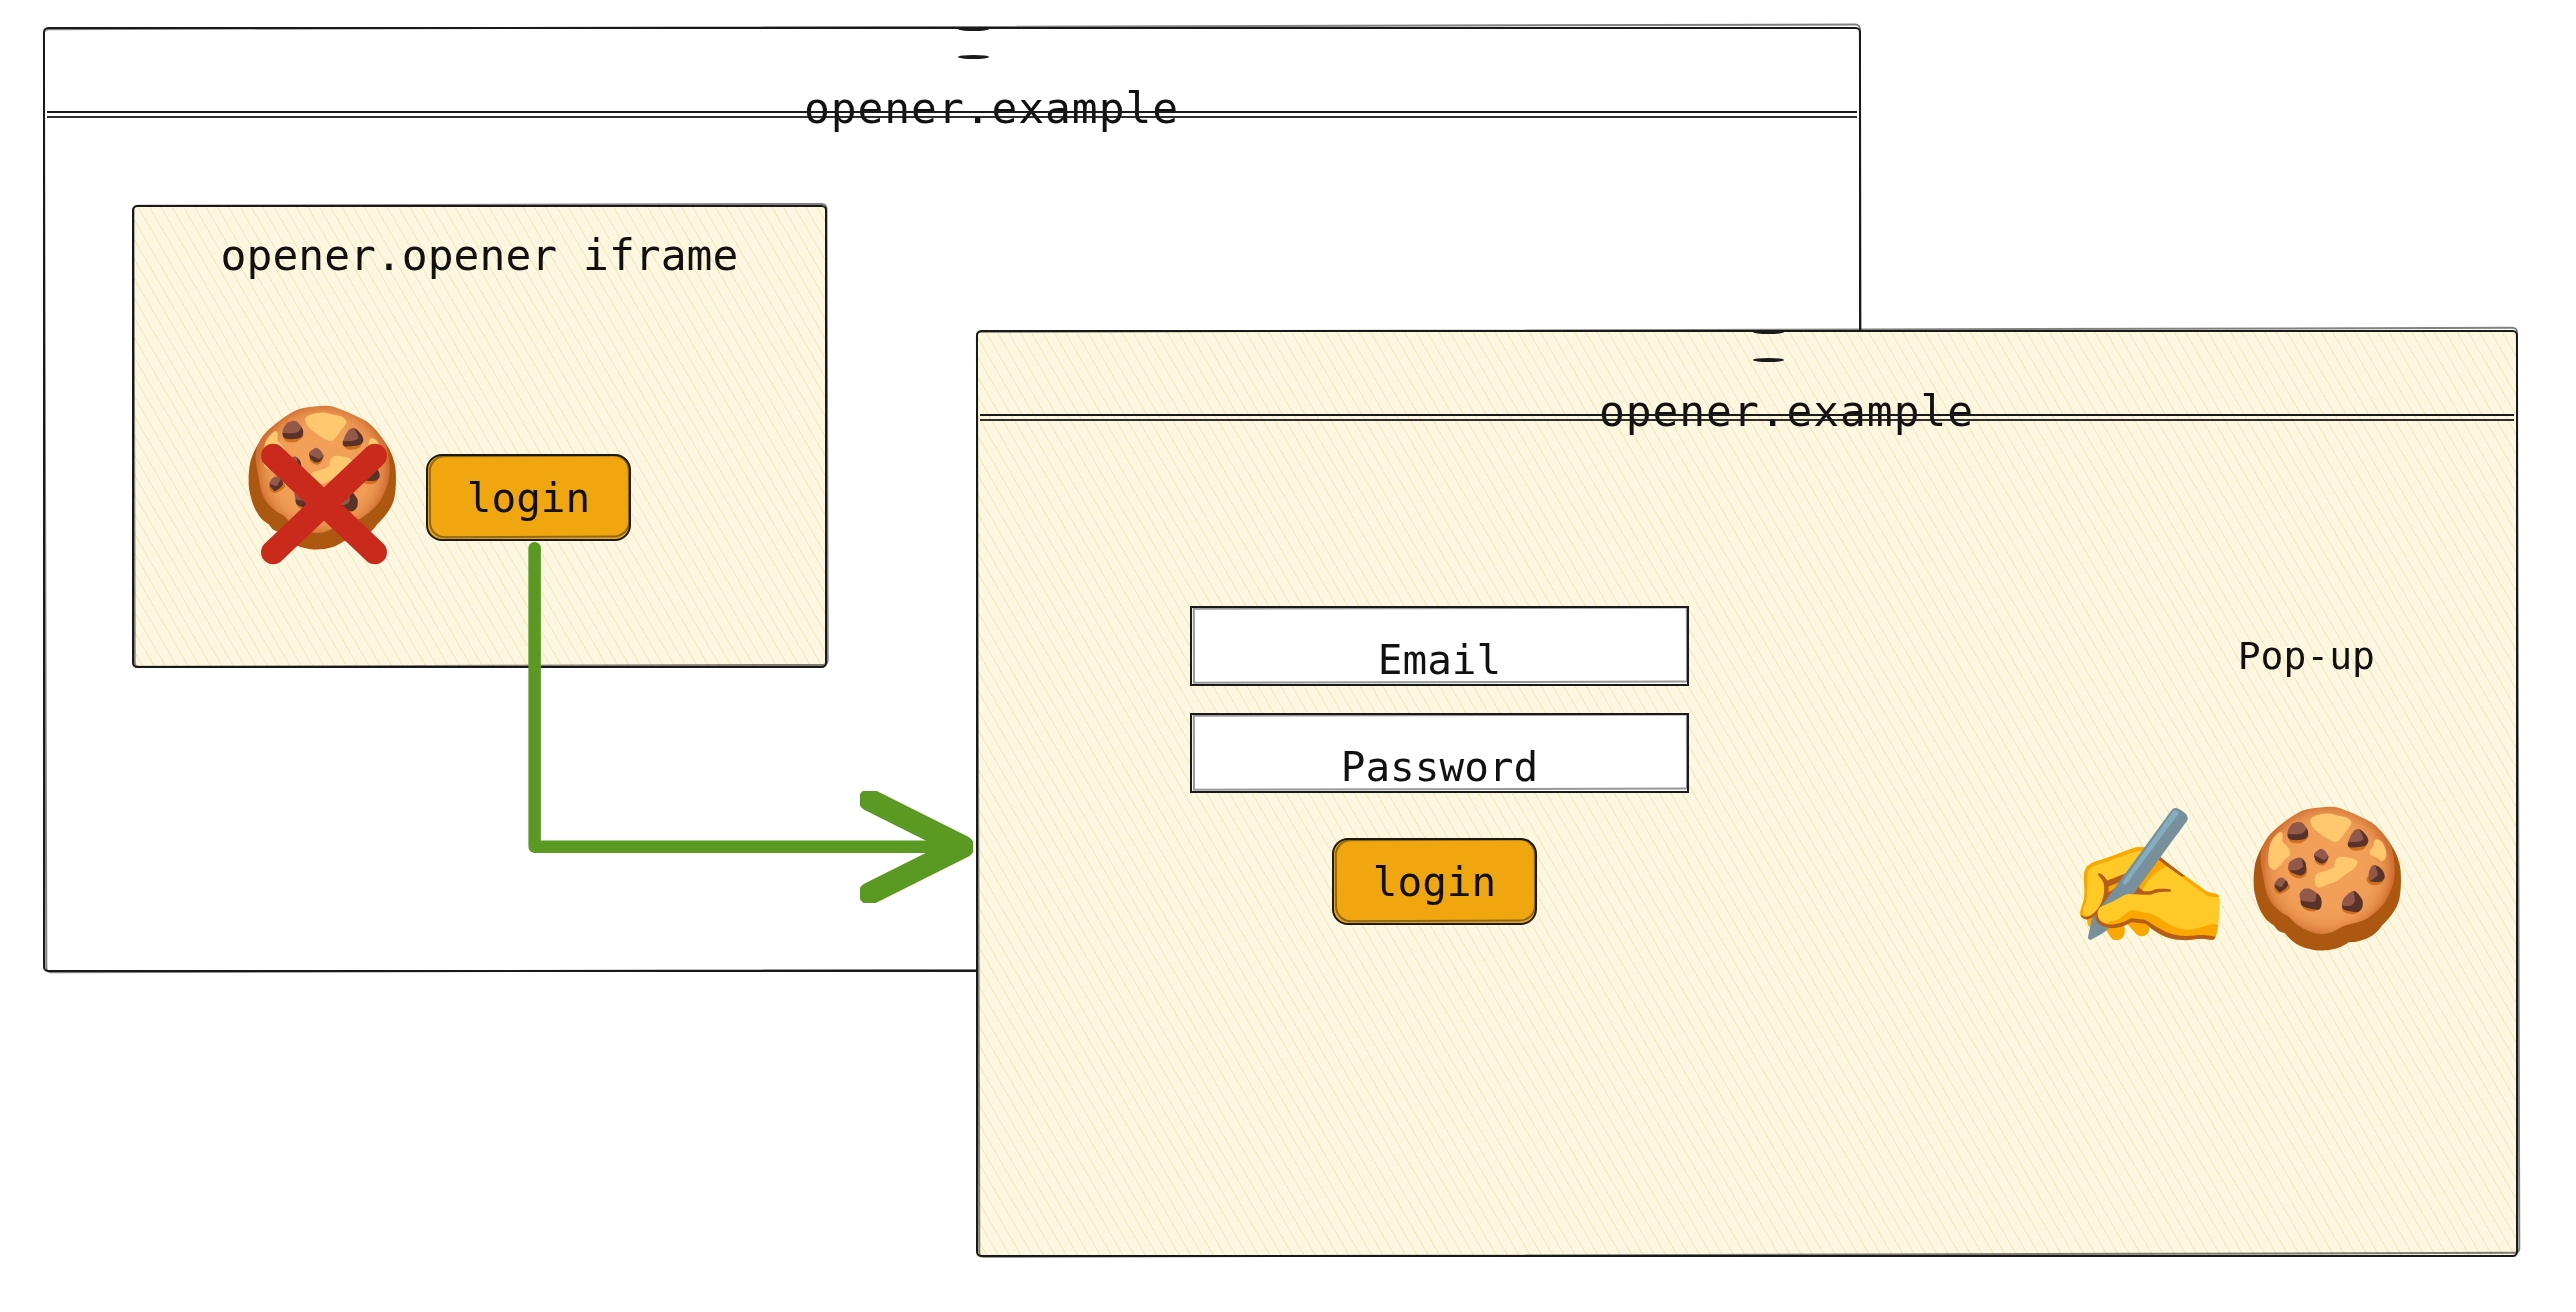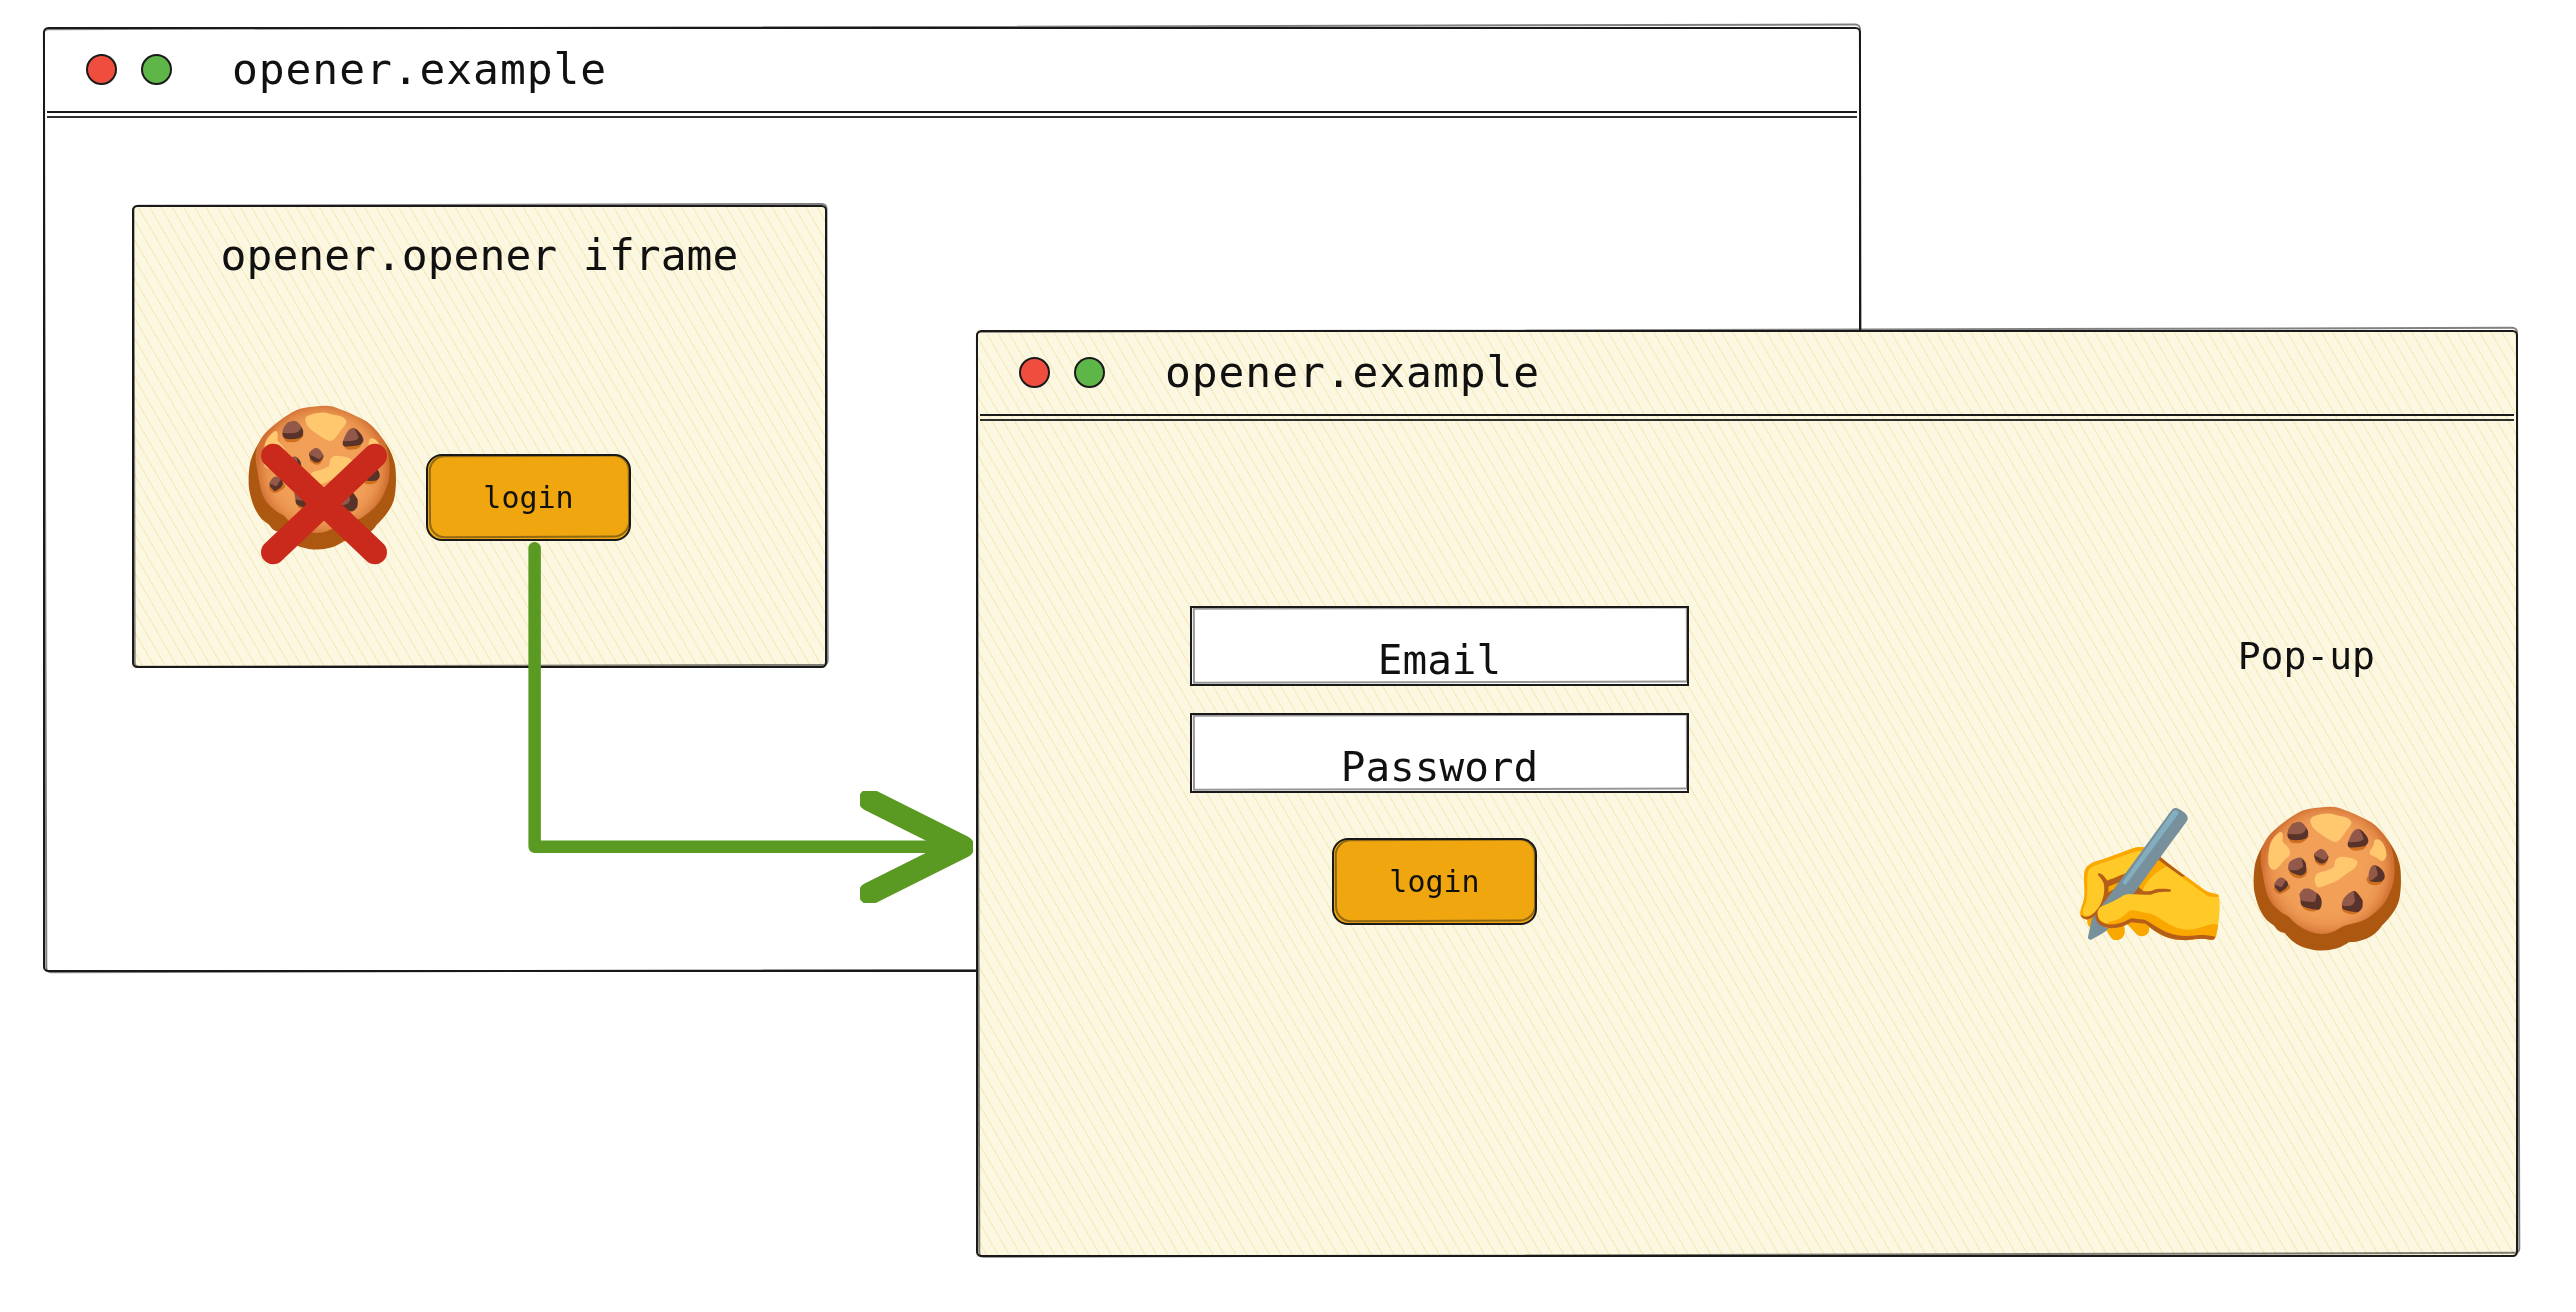--- a/index.html
+++ b/index.html
@@ -50,20 +50,21 @@
   
   .titlebar {
     position: absolute;
     left: 0; right: 0; top: 0;
     height: 84px;
     display: flex;
     align-items: center;
     gap: 24px;
     padding-left: 43px;
     box-sizing: border-box;
+    flex-direction: column;
   }
   .titlebar .sep1,
   .titlebar .sep2 {
     position: absolute;
     left: 3.6px; right: 3.6px;
     border-top: 2.7px solid #1a1a1a;
   }
   .titlebar .sep1 { top: 84px; }
   .titlebar .sep2 { top: 89px; opacity: 0.9; }
 
@@ -94,21 +95,21 @@
     left: 0; right: 0;
     text-align: center;
   }
 
   
   .login-btn {
     position: absolute;
     background: #f0a70f;
     border: 2.7px solid #1a1a1a;
     border-radius: 16px;
-    font-size: 30px;
+    font-size: 41px;
     font-weight: 500;
     display: flex;
     align-items: center;
     justify-content: center;
     box-sizing: border-box;
   }
   .login-btn::after {
     content: "";
     position: absolute;
     inset: 0;

